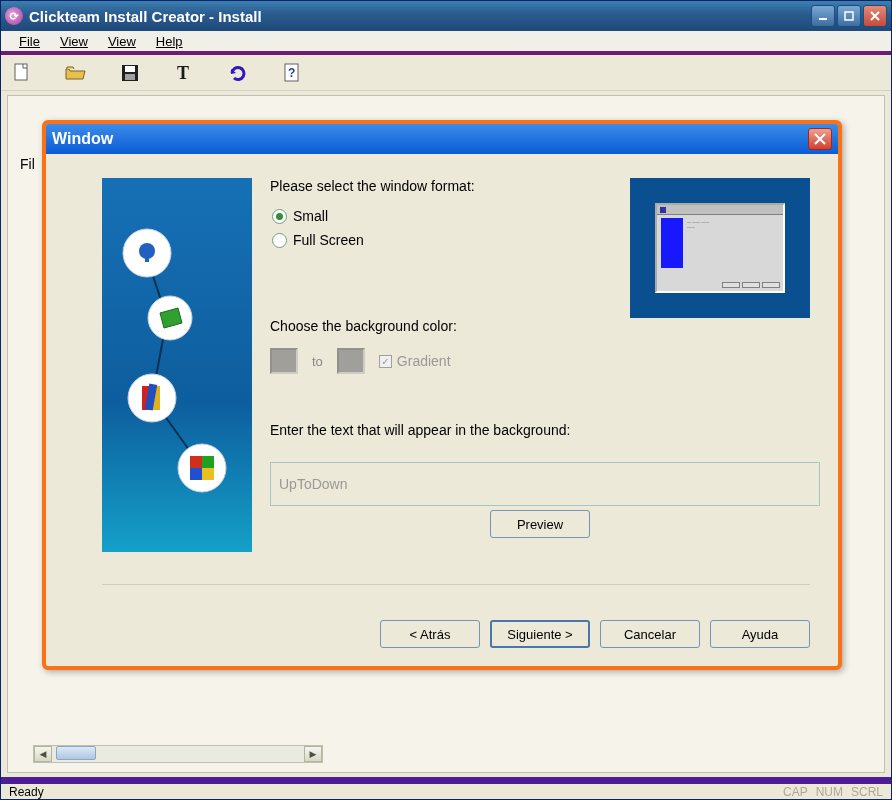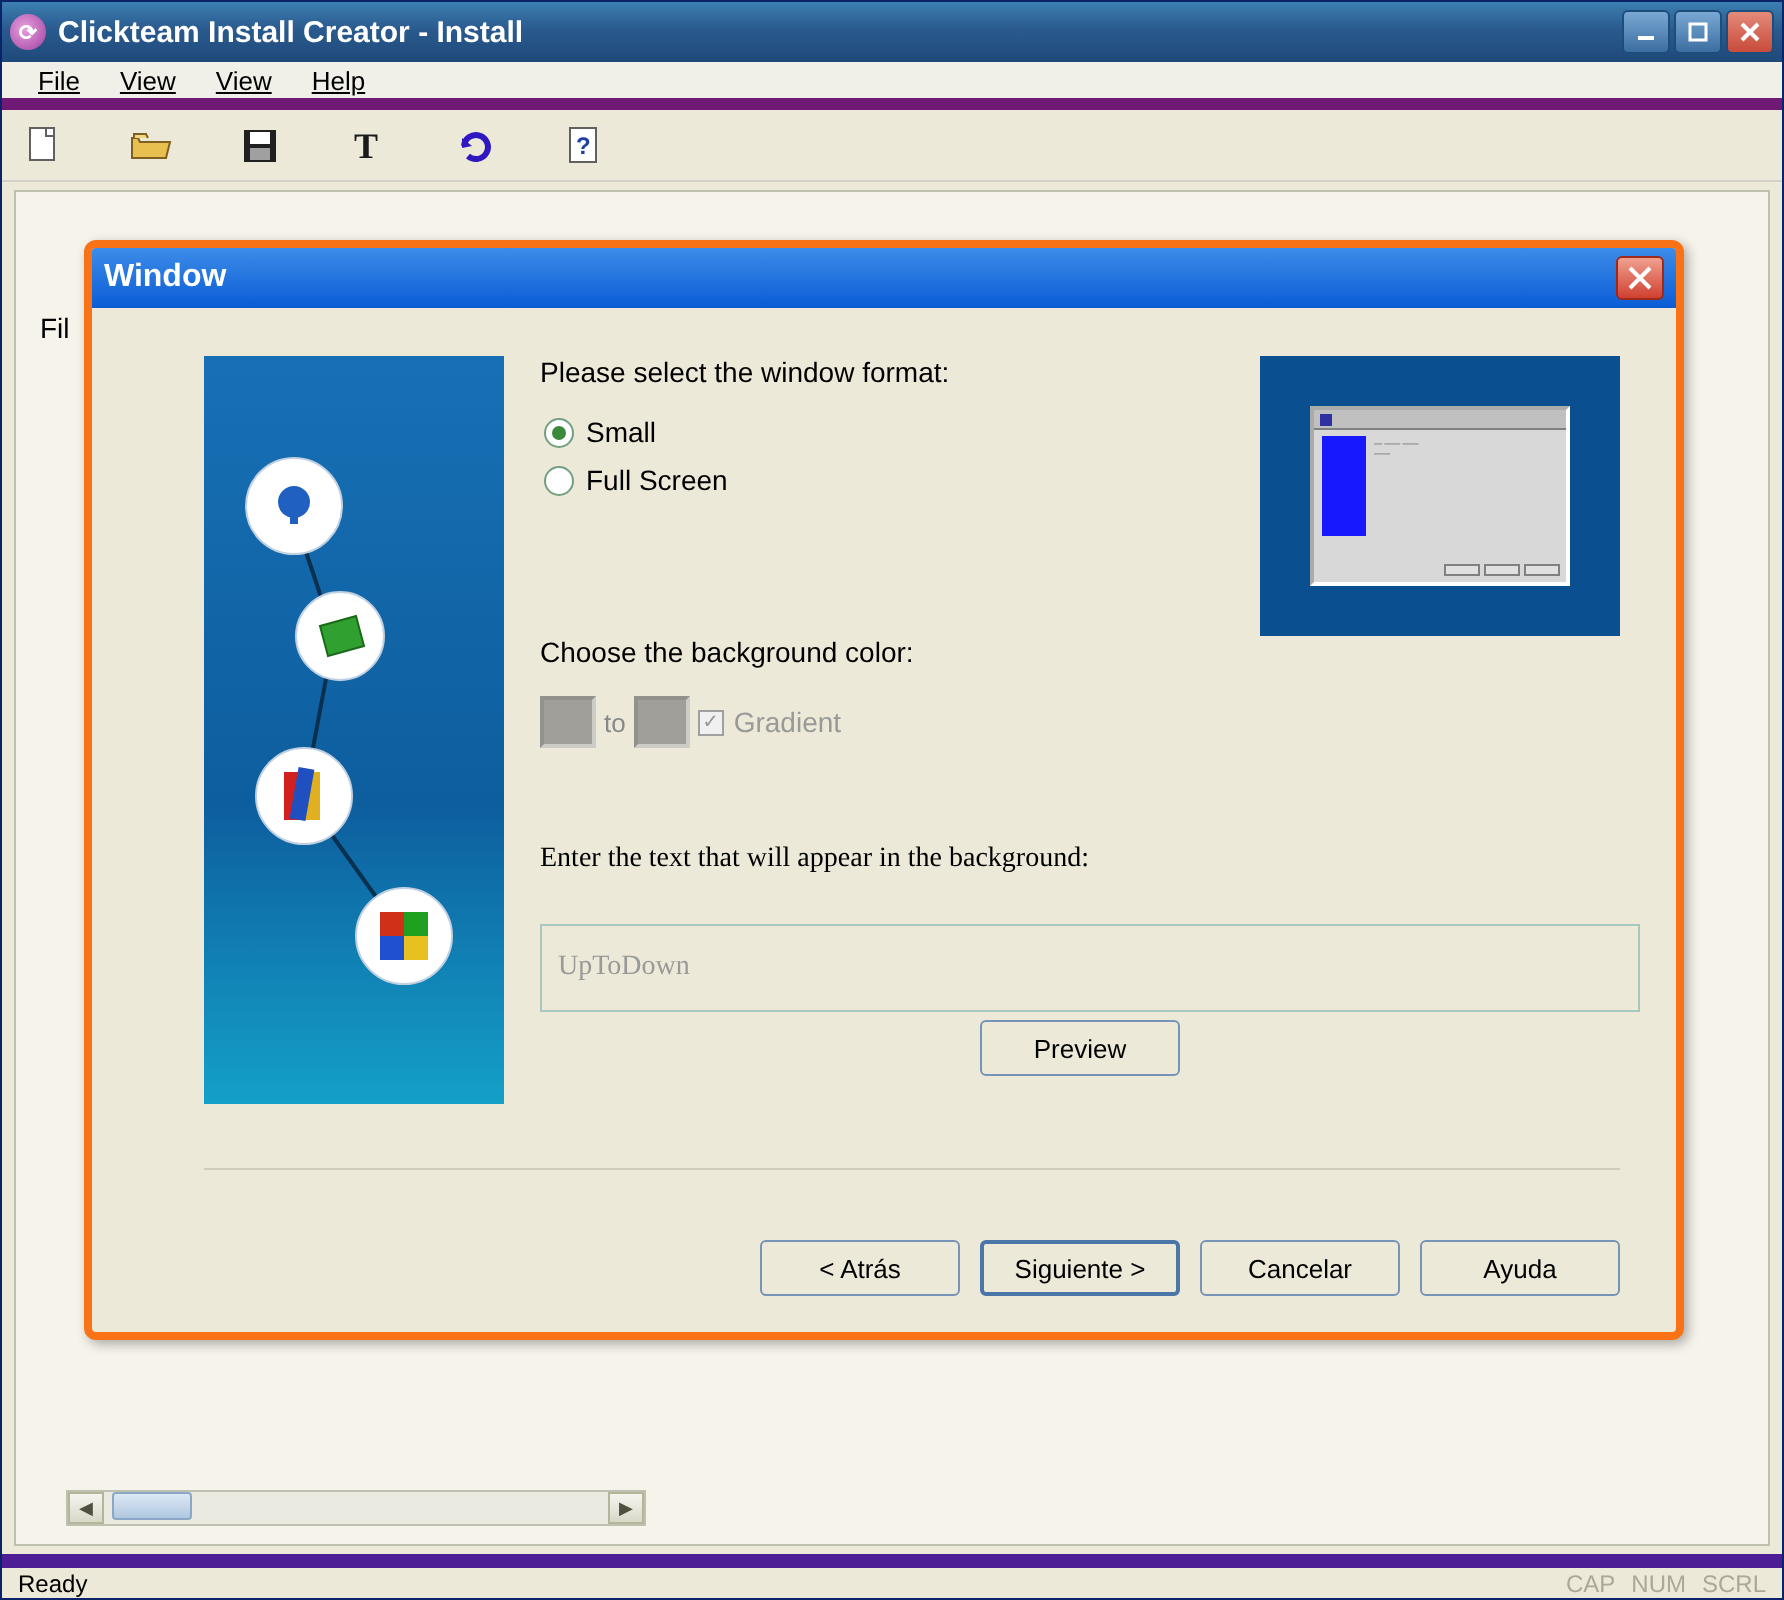--- a/index.html
+++ b/index.html
@@ -56,21 +56,21 @@
   background: linear-gradient(to bottom, #e48b7a, #c84a3a);
 }
 
 .menu-bar {
   height: 24px;
   background: #f0f0e8;
   display: flex;
   align-items: center;
   padding: 0 8px;
   gap: 0;
-  border-bottom: 6px solid #701a75;
+  border-bottom: 4px solid #701a75;
 }
 .menu-item {
   padding: 3px 10px;
   font-size: 13px;
   cursor: pointer;
 }
 .menu-item .ul { text-decoration: underline; }
 
 .toolbar {
   height: 36px;
@@ -230,21 +230,21 @@
 }
 .radio-outer.checked .radio-inner {
   width: 7px; height: 7px;
   border-radius: 50%;
   background: #3b8a3b;
 }
 
 .color-row {
   display: flex; align-items: center;
   margin-top: 6px;
-  gap: 4px;
+  gap: 14px;
 }
 .color-swatch {
   width: 28px; height: 26px;
   background: #808080;
   border: 2px inset #c0c0c0;
   opacity: .7;
 }
 .color-to { color: #888; font-size: 13px; }
 .chk-row { display: flex; align-items: center; gap: 5px; color: #999; }
 .chk { width: 13px; height: 13px; border: 1px solid #a0a0a0; background: #f0f0f0; display: flex; align-items: center; justify-content: center; font-size: 10px; color: #999; }
@@ -456,21 +456,21 @@
         <div class="color-swatch"></div>
         <span class="color-to">to</span>
         <div class="color-swatch"></div>
         <div class="chk-row">
           <div class="chk">✓</div>
           <span>Gradient</span>
         </div>
       </div>
     </div>
 
-    <div class="dialog-content full" style="top:268px;font-family:Liberation Serif, serif;">
+    <div class="dialog-content full" style="top:268px;">
       <div class="lbl">Enter the text that will appear in the background:</div>
       <input class="bg-input" type="text" disabled="" value="UpToDown" style="">
     </div>
 
     <div class="preview-btn-wrap">
       <button class="dlg-btn">Preview</button>
     </div>
 
     <div class="dlg-hr"></div>
 

